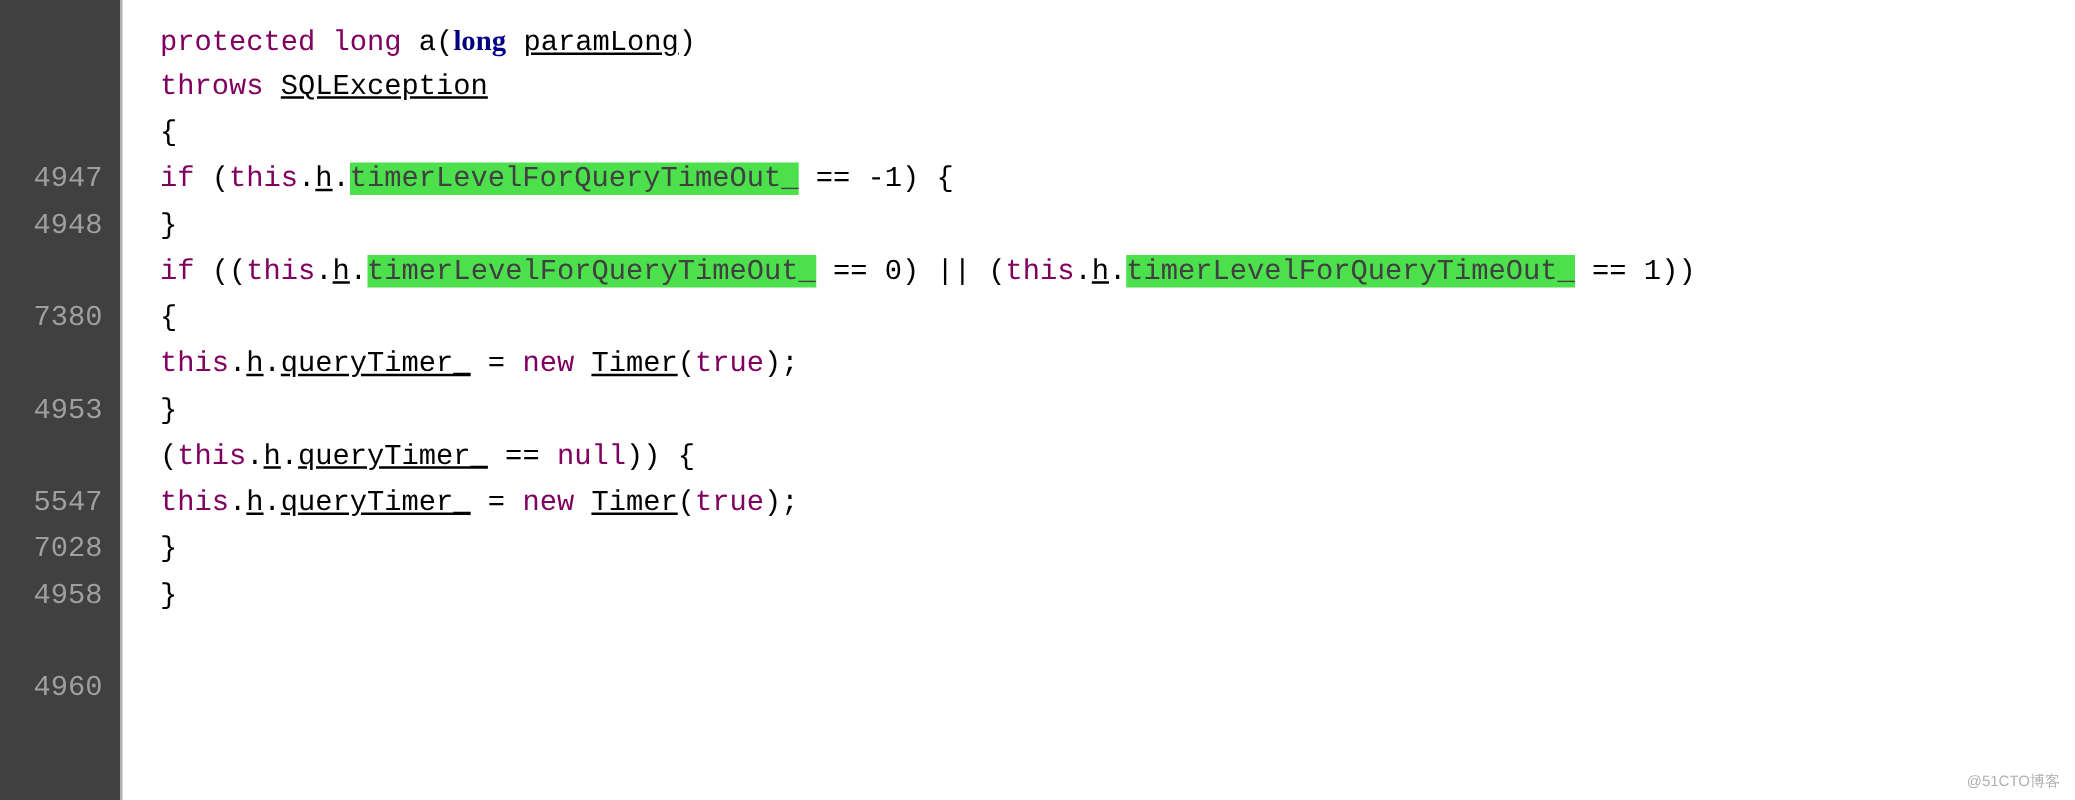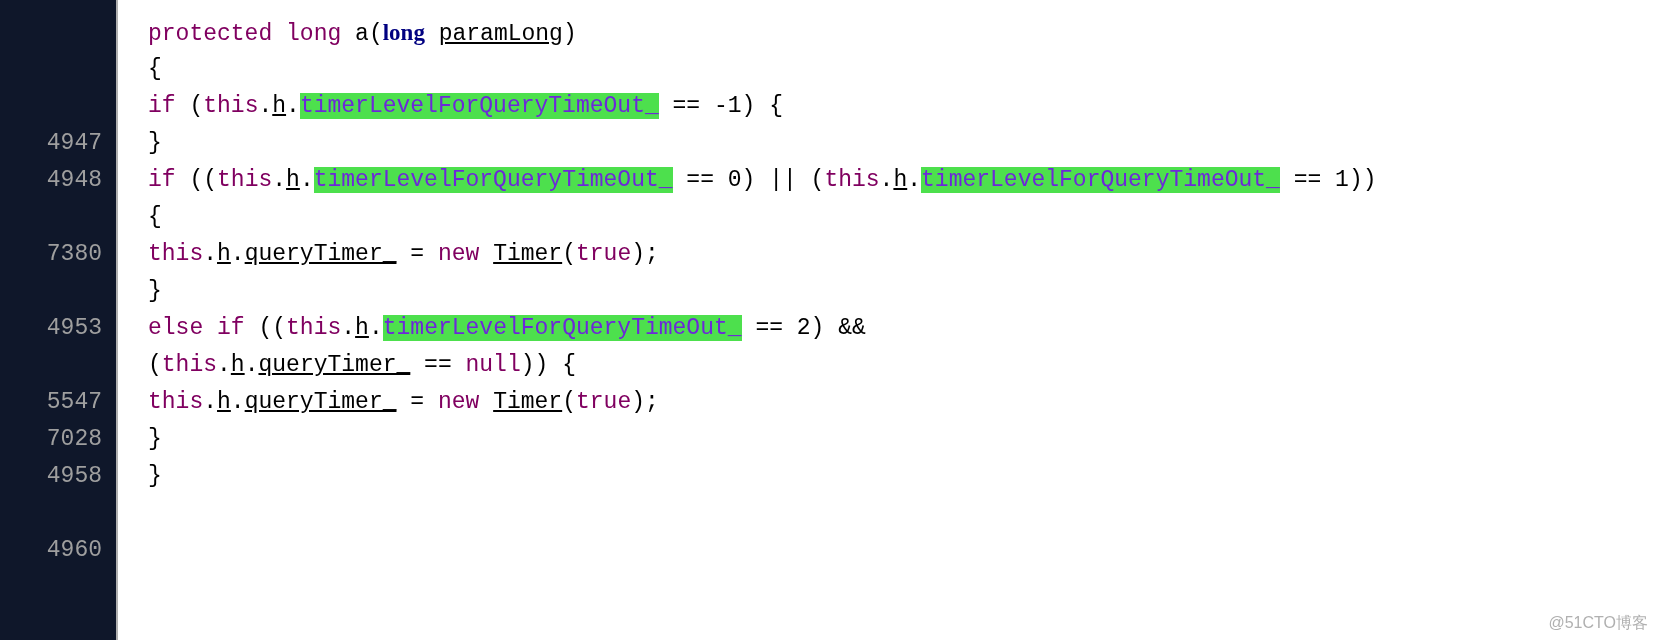--- a/index.html
+++ b/index.html
@@ -11,22 +11,22 @@
     font-family: Consolas, Menlo, "Courier New", monospace;
     font-size: 23px;
     overflow: hidden;
   }
   .editor {
     display: flex;
     width: 100%;
     height: 100%;
   }
   .gutter {
-    width: 118px;
-    background: #0f172a;
+    width: 98px;
+    background: #404040;
     color: #9f9f9f;
     border-right: 2px solid #b0b0b0;
     padding-top: 14px;
     box-sizing: border-box;
     user-select: none;
   }
   .gutter .ln {
     height: 37px;
     line-height: 37px;
     text-align: right;
@@ -42,27 +42,27 @@
   }
   .code .line {
     height: 37px;
     line-height: 37px;
   }
   .kw { color: #800060; font-weight: normal; }   
   .pl { color: #000000; }                      
   .id { color: #000000; text-decoration: underline; }                      
   .bt { color: #000080; font-weight: bold; font-family: Liberation Serif, serif; }   
   .fn { color: #000000; }                     
-  .hl { background: #4de04d; color: #6d28d9; text-align: center; } 
+  .hl { background: #4de04d; color: #404040; text-align: center; } 
   .watermark {
     position: absolute;
     right: 12px;
     bottom: 6px;
     color: #b0b0b0;
-    font-size: 16px;
+    font-size: 12px;
     font-family: sans-serif;
   }
 </style>
 </head>
 <body>
 
 <div class="editor">
   <div class="gutter" id="gutter">
       <div class="ln"></div>
       <div class="ln"></div>
@@ -76,27 +76,27 @@
       <div class="ln"></div>
       <div class="ln">5547</div>
       <div class="ln">7028</div>
       <div class="ln">4958</div>
       <div class="ln"></div>
       <div class="ln">4960</div>
       <div class="ln"></div>
     </div>
   <div class="code" id="code">
       <div class="line"><span class="pl"></span><span class="kw">protected</span><span class="pl"> </span><span class="kw">long</span><span class="pl"> </span><span class="fn">a</span><span class="pl">(</span><span class="bt">long</span><span class="pl"> </span><span class="id">paramLong</span><span class="pl">)</span></div>
+      <div class="line"><span class="pl">  </span><span class="kw">throws</span><span class="pl"> </span><span class="id">SQLException</span></div>
       <div class="line"><span class="pl"></span><span class="pl">{</span></div>
       <div class="line"><span class="pl">  </span><span class="kw">if</span><span class="pl"> (</span><span class="kw">this</span><span class="pl">.</span><span class="id">h</span><span class="pl">.</span><span class="hl">timerLevelForQueryTimeOut_</span><span class="pl"> == -1) {</span></div>
       <div class="line"><span class="pl">  </span><span class="pl">}</span></div>
       <div class="line"><span class="pl">  </span><span class="kw">if</span><span class="pl"> ((</span><span class="kw">this</span><span class="pl">.</span><span class="id">h</span><span class="pl">.</span><span class="hl">timerLevelForQueryTimeOut_</span><span class="pl"> == 0) || (</span><span class="kw">this</span><span class="pl">.</span><span class="id">h</span><span class="pl">.</span><span class="hl">timerLevelForQueryTimeOut_</span><span class="pl"> == 1))</span></div>
       <div class="line"><span class="pl">  </span><span class="pl">{</span></div>
       <div class="line"><span class="pl">    </span><span class="kw">this</span><span class="pl">.</span><span class="id">h</span><span class="pl">.</span><span class="id">queryTimer_</span><span class="pl"> = </span><span class="kw">new</span><span class="pl"> </span><span class="id">Timer</span><span class="pl">(</span><span class="kw">true</span><span class="pl">);</span></div>
       <div class="line"><span class="pl">  </span><span class="pl">}</span></div>
-      <div class="line"><span class="pl">  </span><span class="kw">else</span><span class="pl"> </span><span class="kw">if</span><span class="pl"> ((</span><span class="kw">this</span><span class="pl">.</span><span class="id">h</span><span class="pl">.</span><span class="hl">timerLevelForQueryTimeOut_</span><span class="pl"> == 2) &amp;&amp; </span></div>
       <div class="line"><span class="pl">    </span><span class="pl">(</span><span class="kw">this</span><span class="pl">.</span><span class="id">h</span><span class="pl">.</span><span class="id">queryTimer_</span><span class="pl"> == </span><span class="kw">null</span><span class="pl">)) {</span></div>
       <div class="line"><span class="pl">    </span><span class="kw">this</span><span class="pl">.</span><span class="id">h</span><span class="pl">.</span><span class="id">queryTimer_</span><span class="pl"> = </span><span class="kw">new</span><span class="pl"> </span><span class="id">Timer</span><span class="pl">(</span><span class="kw">true</span><span class="pl">);</span></div>
       <div class="line"><span class="pl">  </span><span class="pl">}</span></div>
       <div class="line"><span class="pl"></span><span class="pl">}</span></div>
     </div>
 </div>
 <div class="watermark">@51CTO博客</div>
 
 </body></html>

